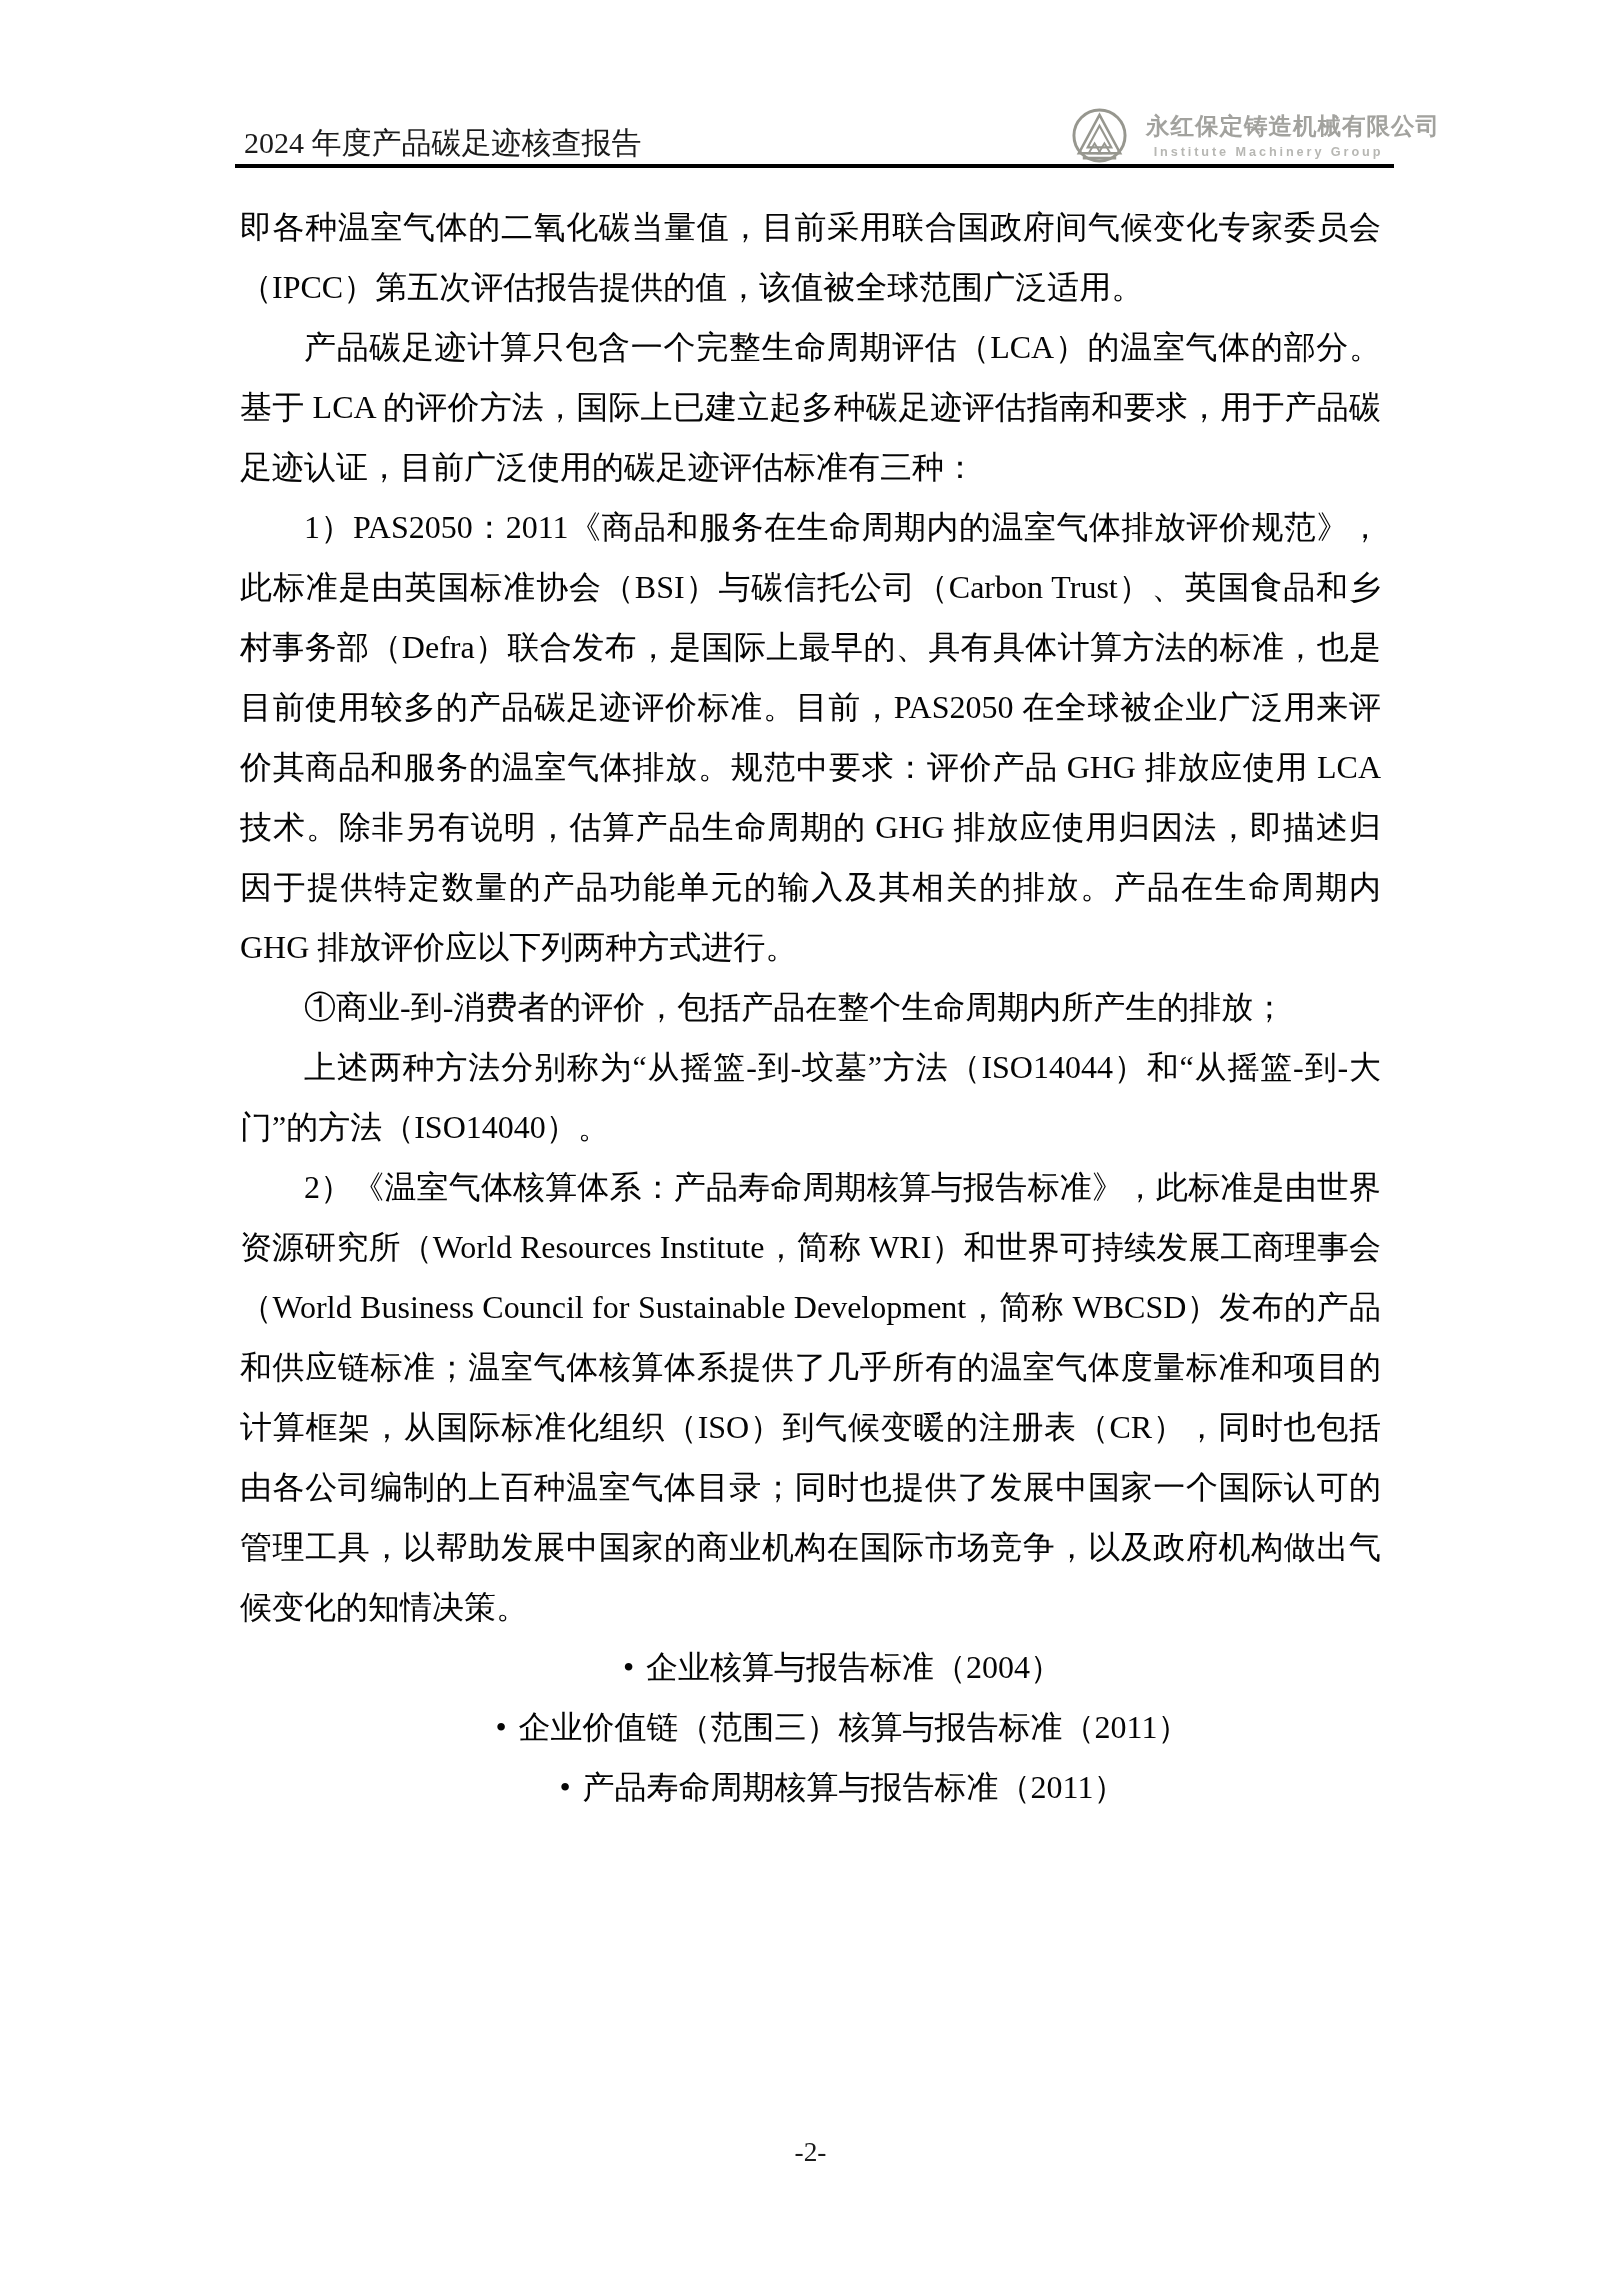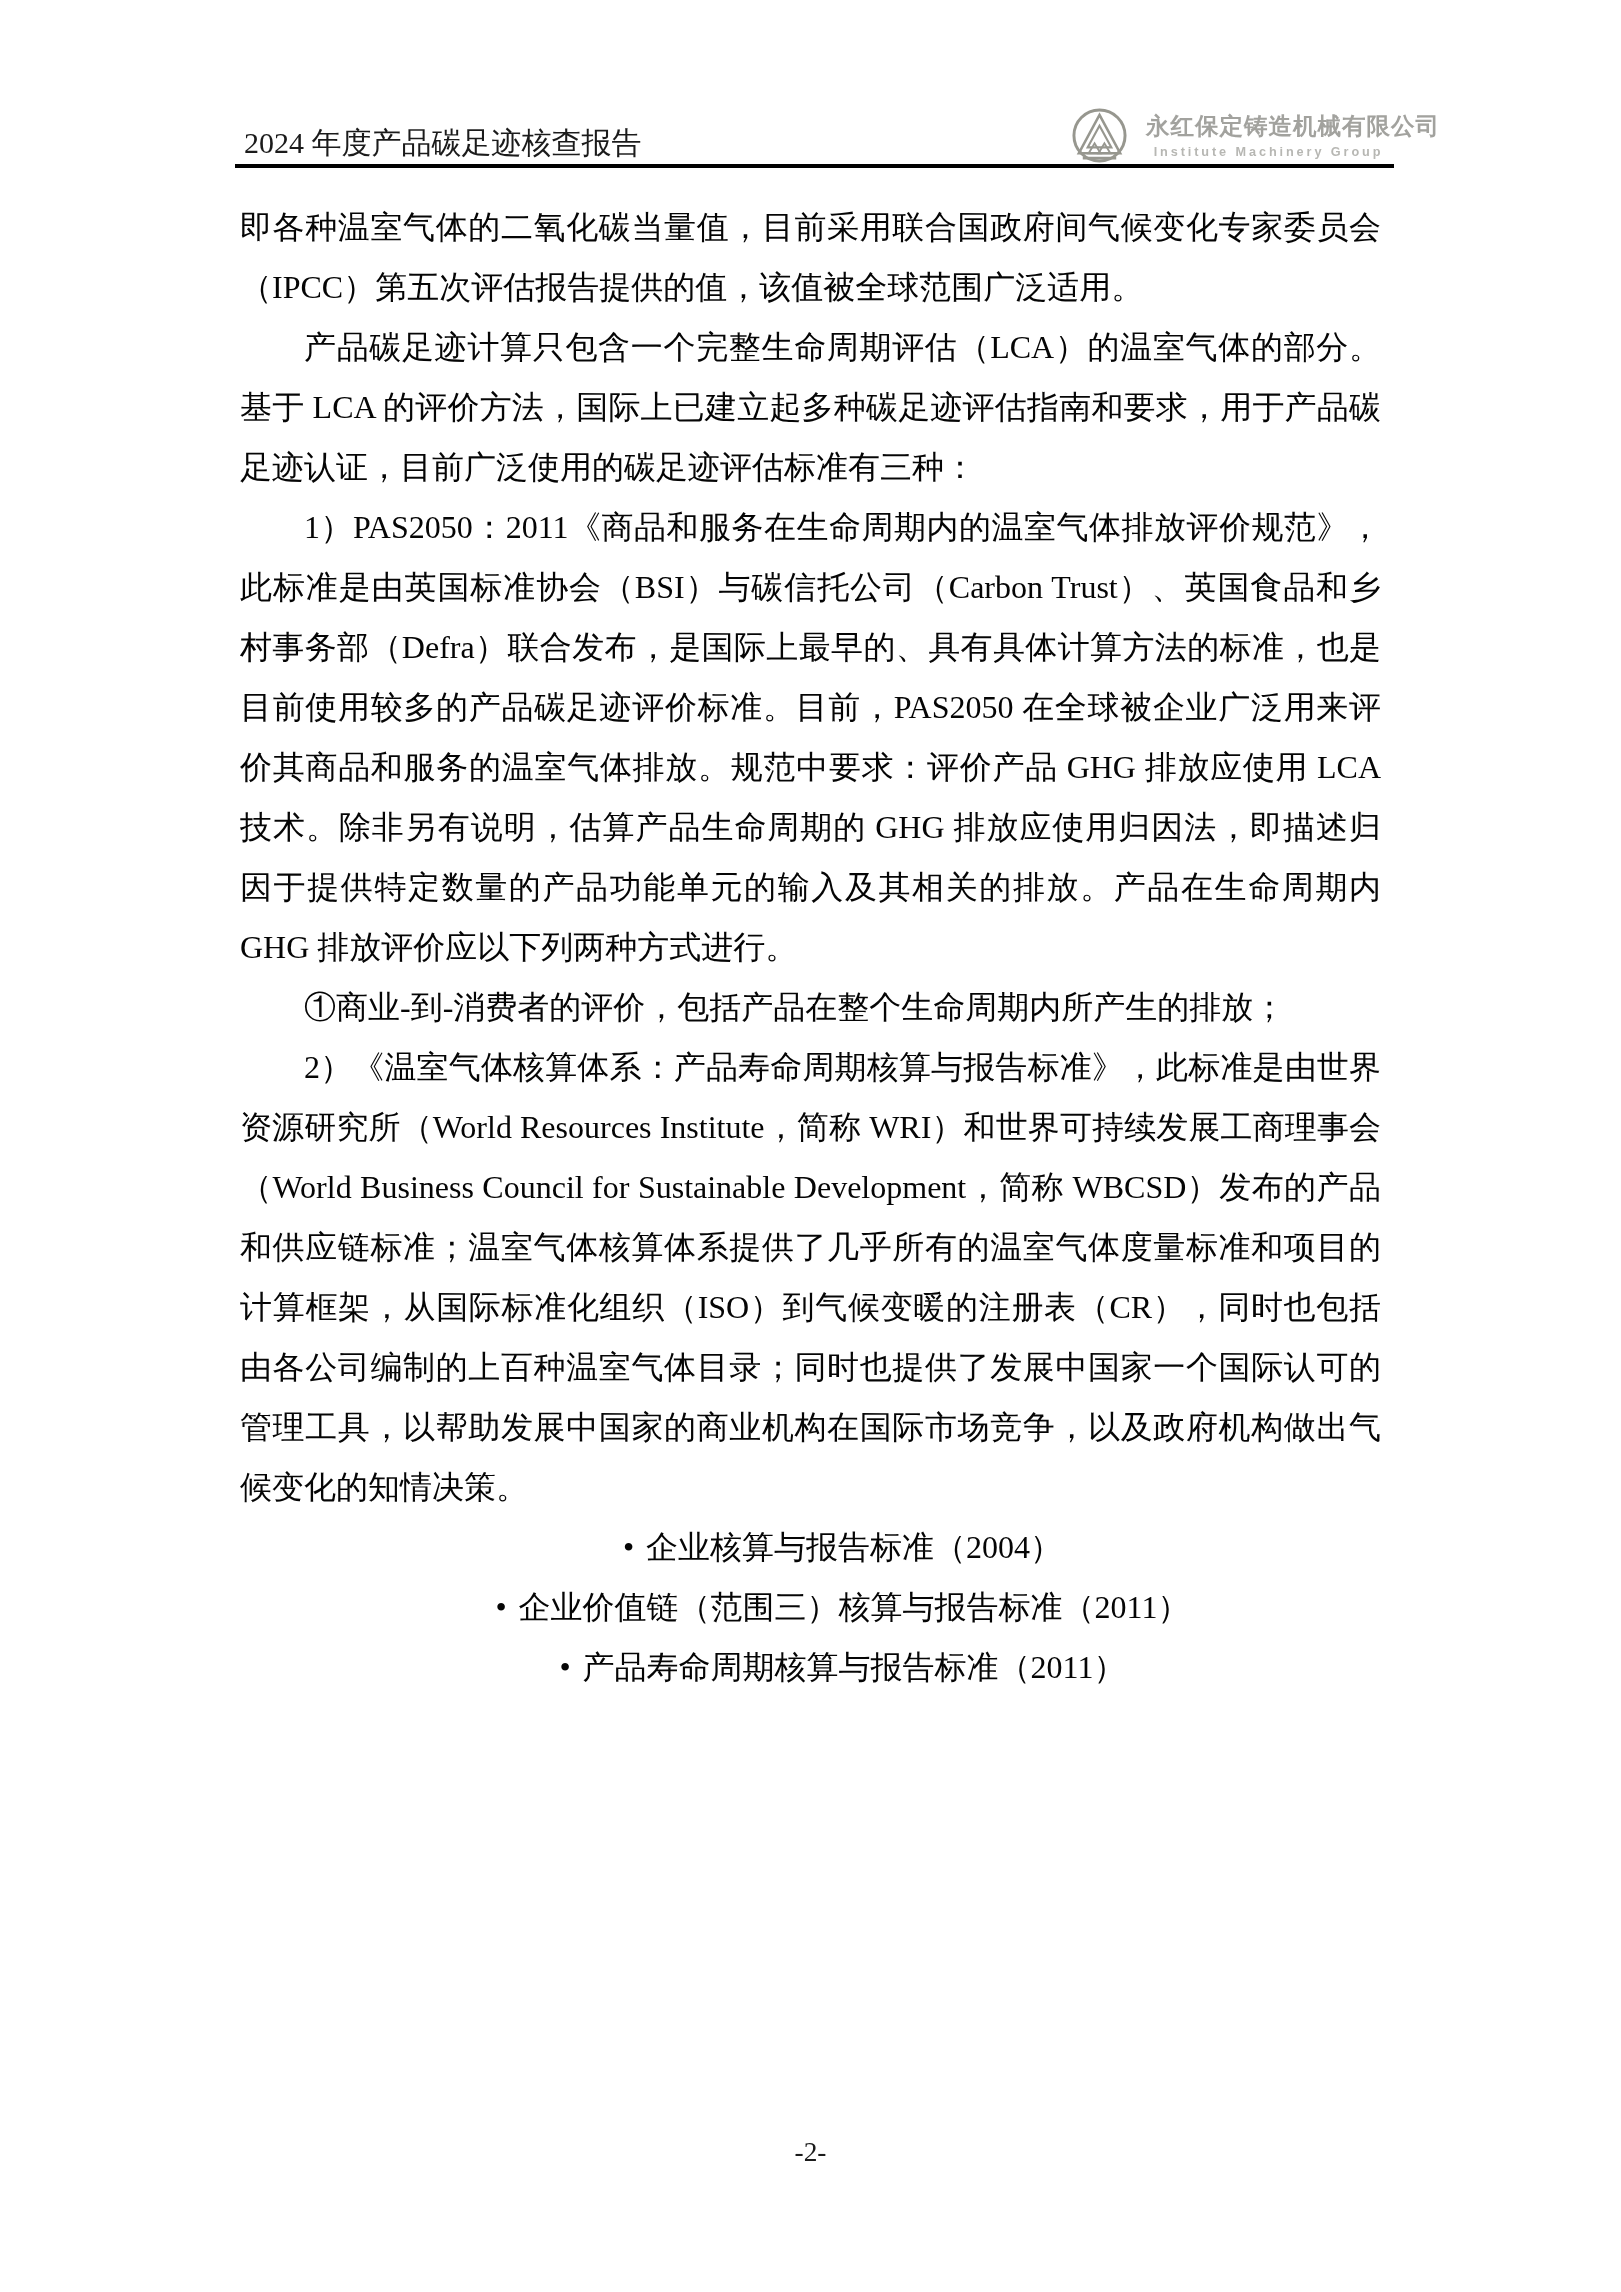--- a/index.html
+++ b/index.html
@@ -78,20 +78,21 @@
 
       <p><span>即各种温室气体的二氧化碳当量值，目前采用联合国政府间气候变化专家委员会（IPCC）第五次评估报告提供的值，该值被全球范围广泛适用。</span></p>
 
       <p class="indent"><span>产品碳足迹计算只包含一个完整生命周期评估（LCA）的温室气体的部分。基于 LCA 的评价方法，国际上已建立起多种碳足迹评估指南和要求，用于产品碳足迹认证，目前广泛使用的碳足迹评估标准有三种：</span></p>
 
       <p class="indent"><span>1）PAS2050：2011《商品和服务在生命周期内的温室气体排放评价规范》，此标准是由英国标准协会（BSI）与碳信托公司（Carbon Trust）、英国食品和乡村事务部（Defra）联合发布，是国际上最早的、具有具体计算方法的标准，也是目前使用较多的产品碳足迹评价标准。目前，PAS2050 在全球被企业广泛用来评价其商品和服务的温室气体排放。规范中要求：评价产品 GHG 排放应使用 LCA 技术。除非另有说明，估算产品生命周期的 GHG 排放应使用归因法，即描述归因于提供特定数量的产品功能单元的输入及其相关的排放。产品在生命周期内 GHG 排放评价应以下列两种方式进行。</span></p>
 
       <p class="indent"><span>①商业-到-消费者的评价，包括产品在整个生命周期内所产生的排放；</span></p>
 
 
+      <p class="indent"><span>上述两种方法分别称为“从摇篮-到-坟墓”方法（ISO14044）和“从摇篮-到-大门”的方法（ISO14040）。</span></p>
 
       <p class="indent"><span>2）《温室气体核算体系：产品寿命周期核算与报告标准》，此标准是由世界资源研究所（World Resources Institute，简称 WRI）和世界可持续发展工商理事会（World Business Council for Sustainable Development，简称 WBCSD）发布的产品和供应链标准；温室气体核算体系提供了几乎所有的温室气体度量标准和项目的计算框架，从国际标准化组织（ISO）到气候变暖的注册表（CR），同时也包括由各公司编制的上百种温室气体目录；同时也提供了发展中国家一个国际认可的管理工具，以帮助发展中国家的商业机构在国际市场竞争，以及政府机构做出气候变化的知情决策。</span></p>
 
 
       <p class="bullet"><span class="marker">•</span><span>企业核算与报告标准（2004）</span></p>
 
       <p class="bullet"><span class="marker">•</span><span>企业价值链（范围三）核算与报告标准（2011）</span></p>
 
       <p class="bullet"><span class="marker">•</span><span>产品寿命周期核算与报告标准（2011）</span></p>
 

